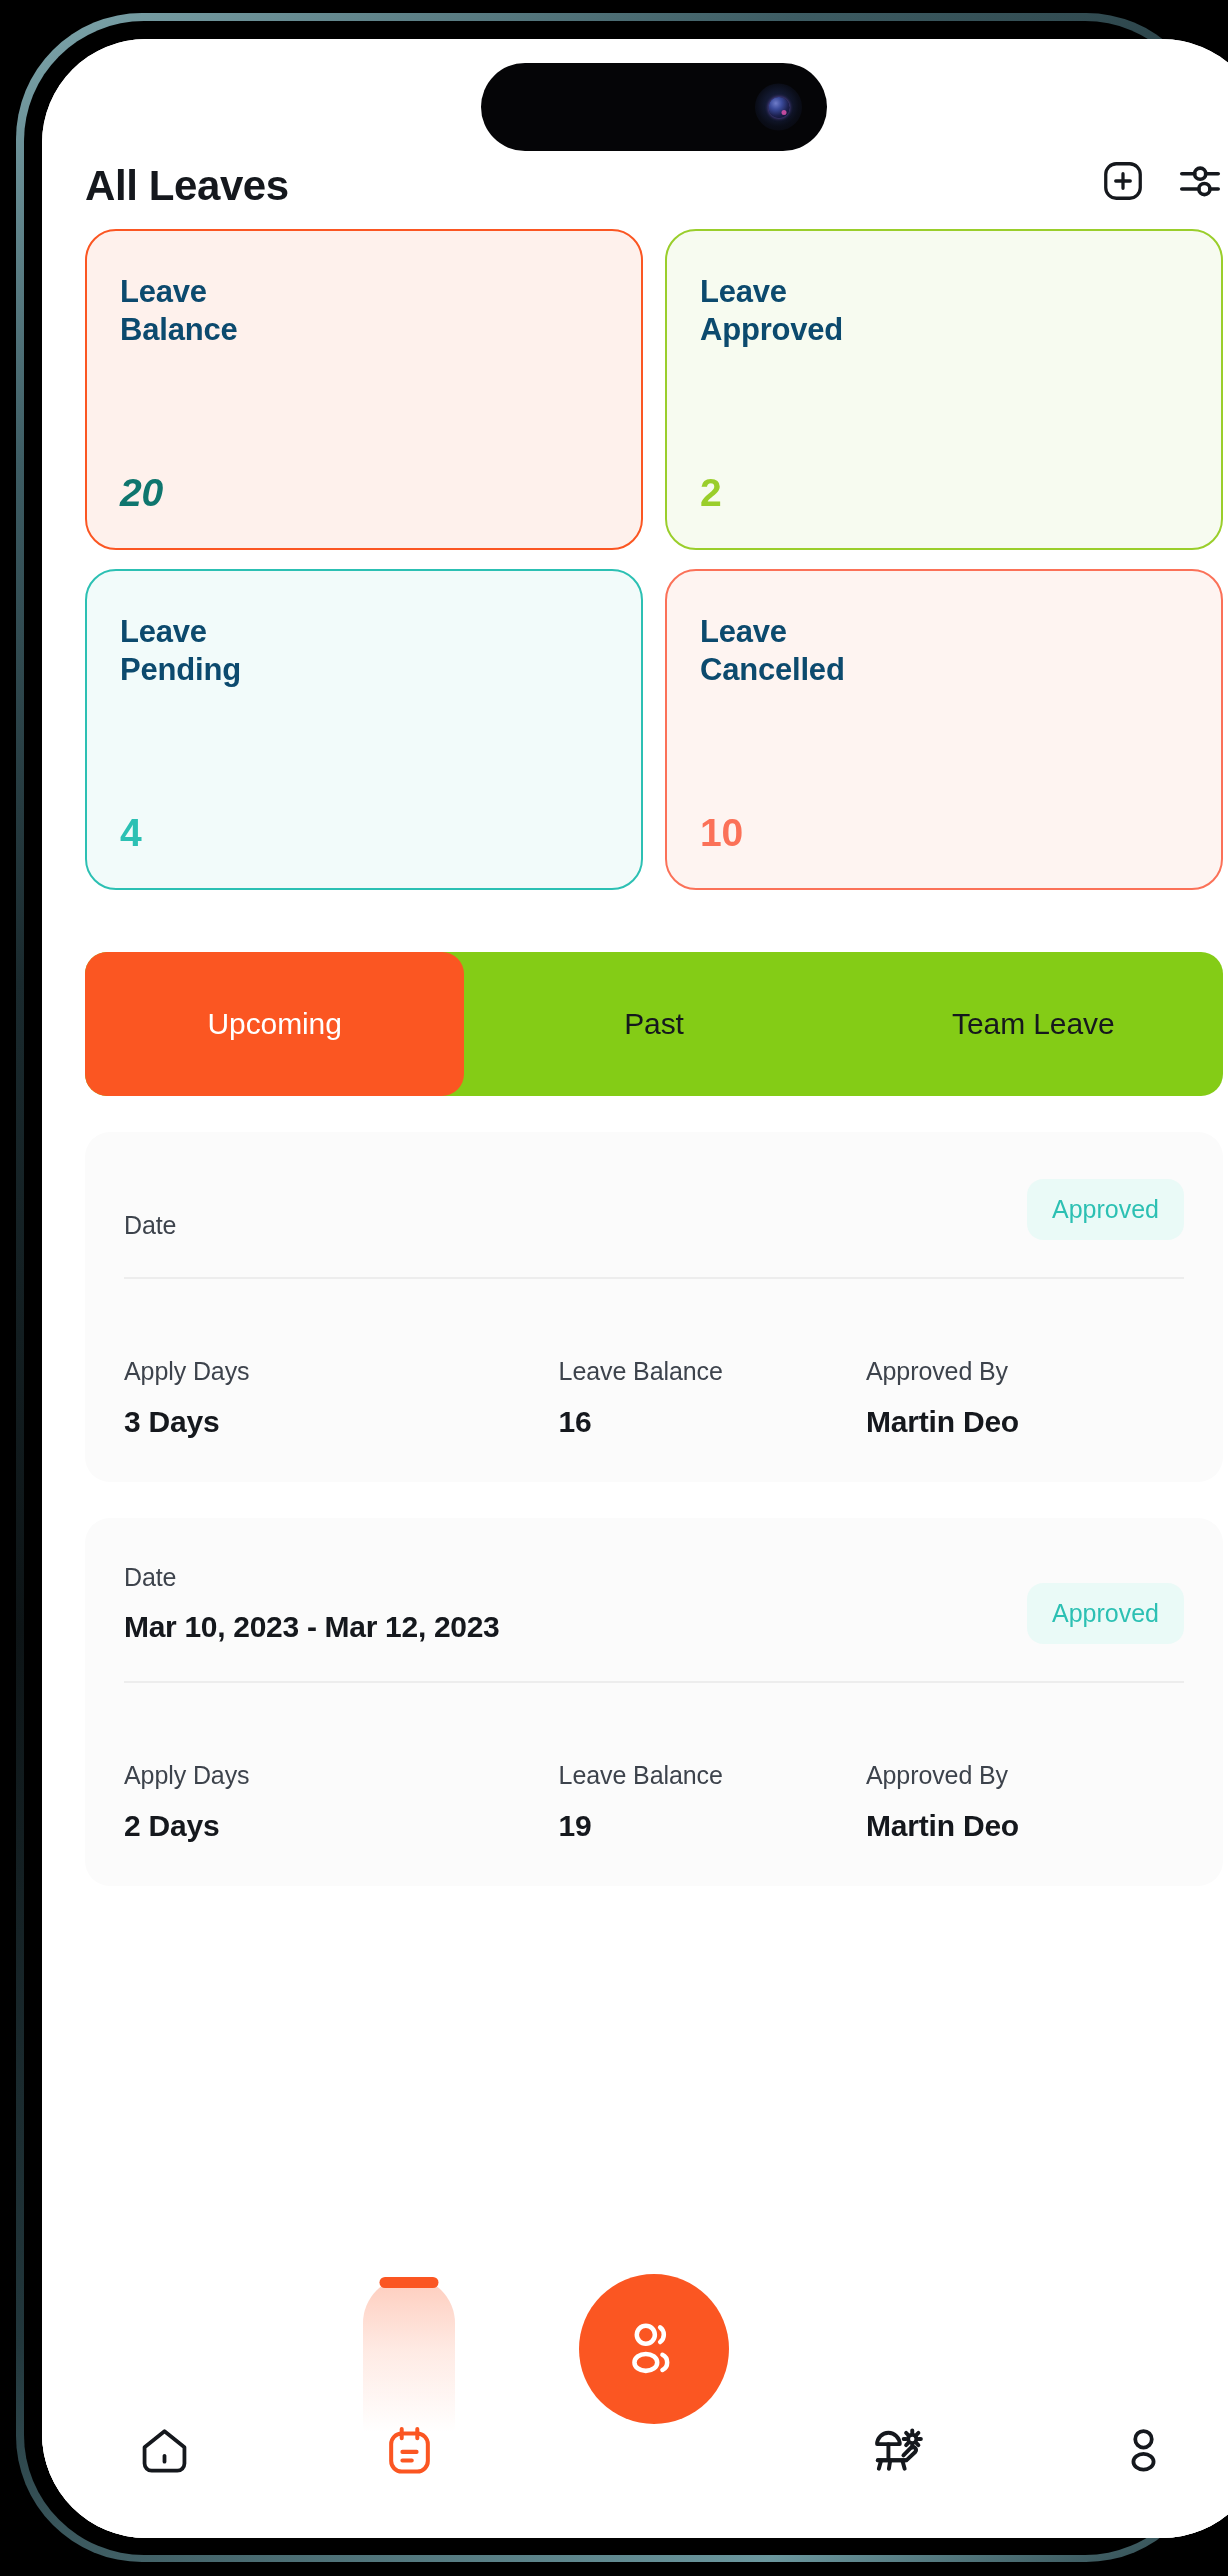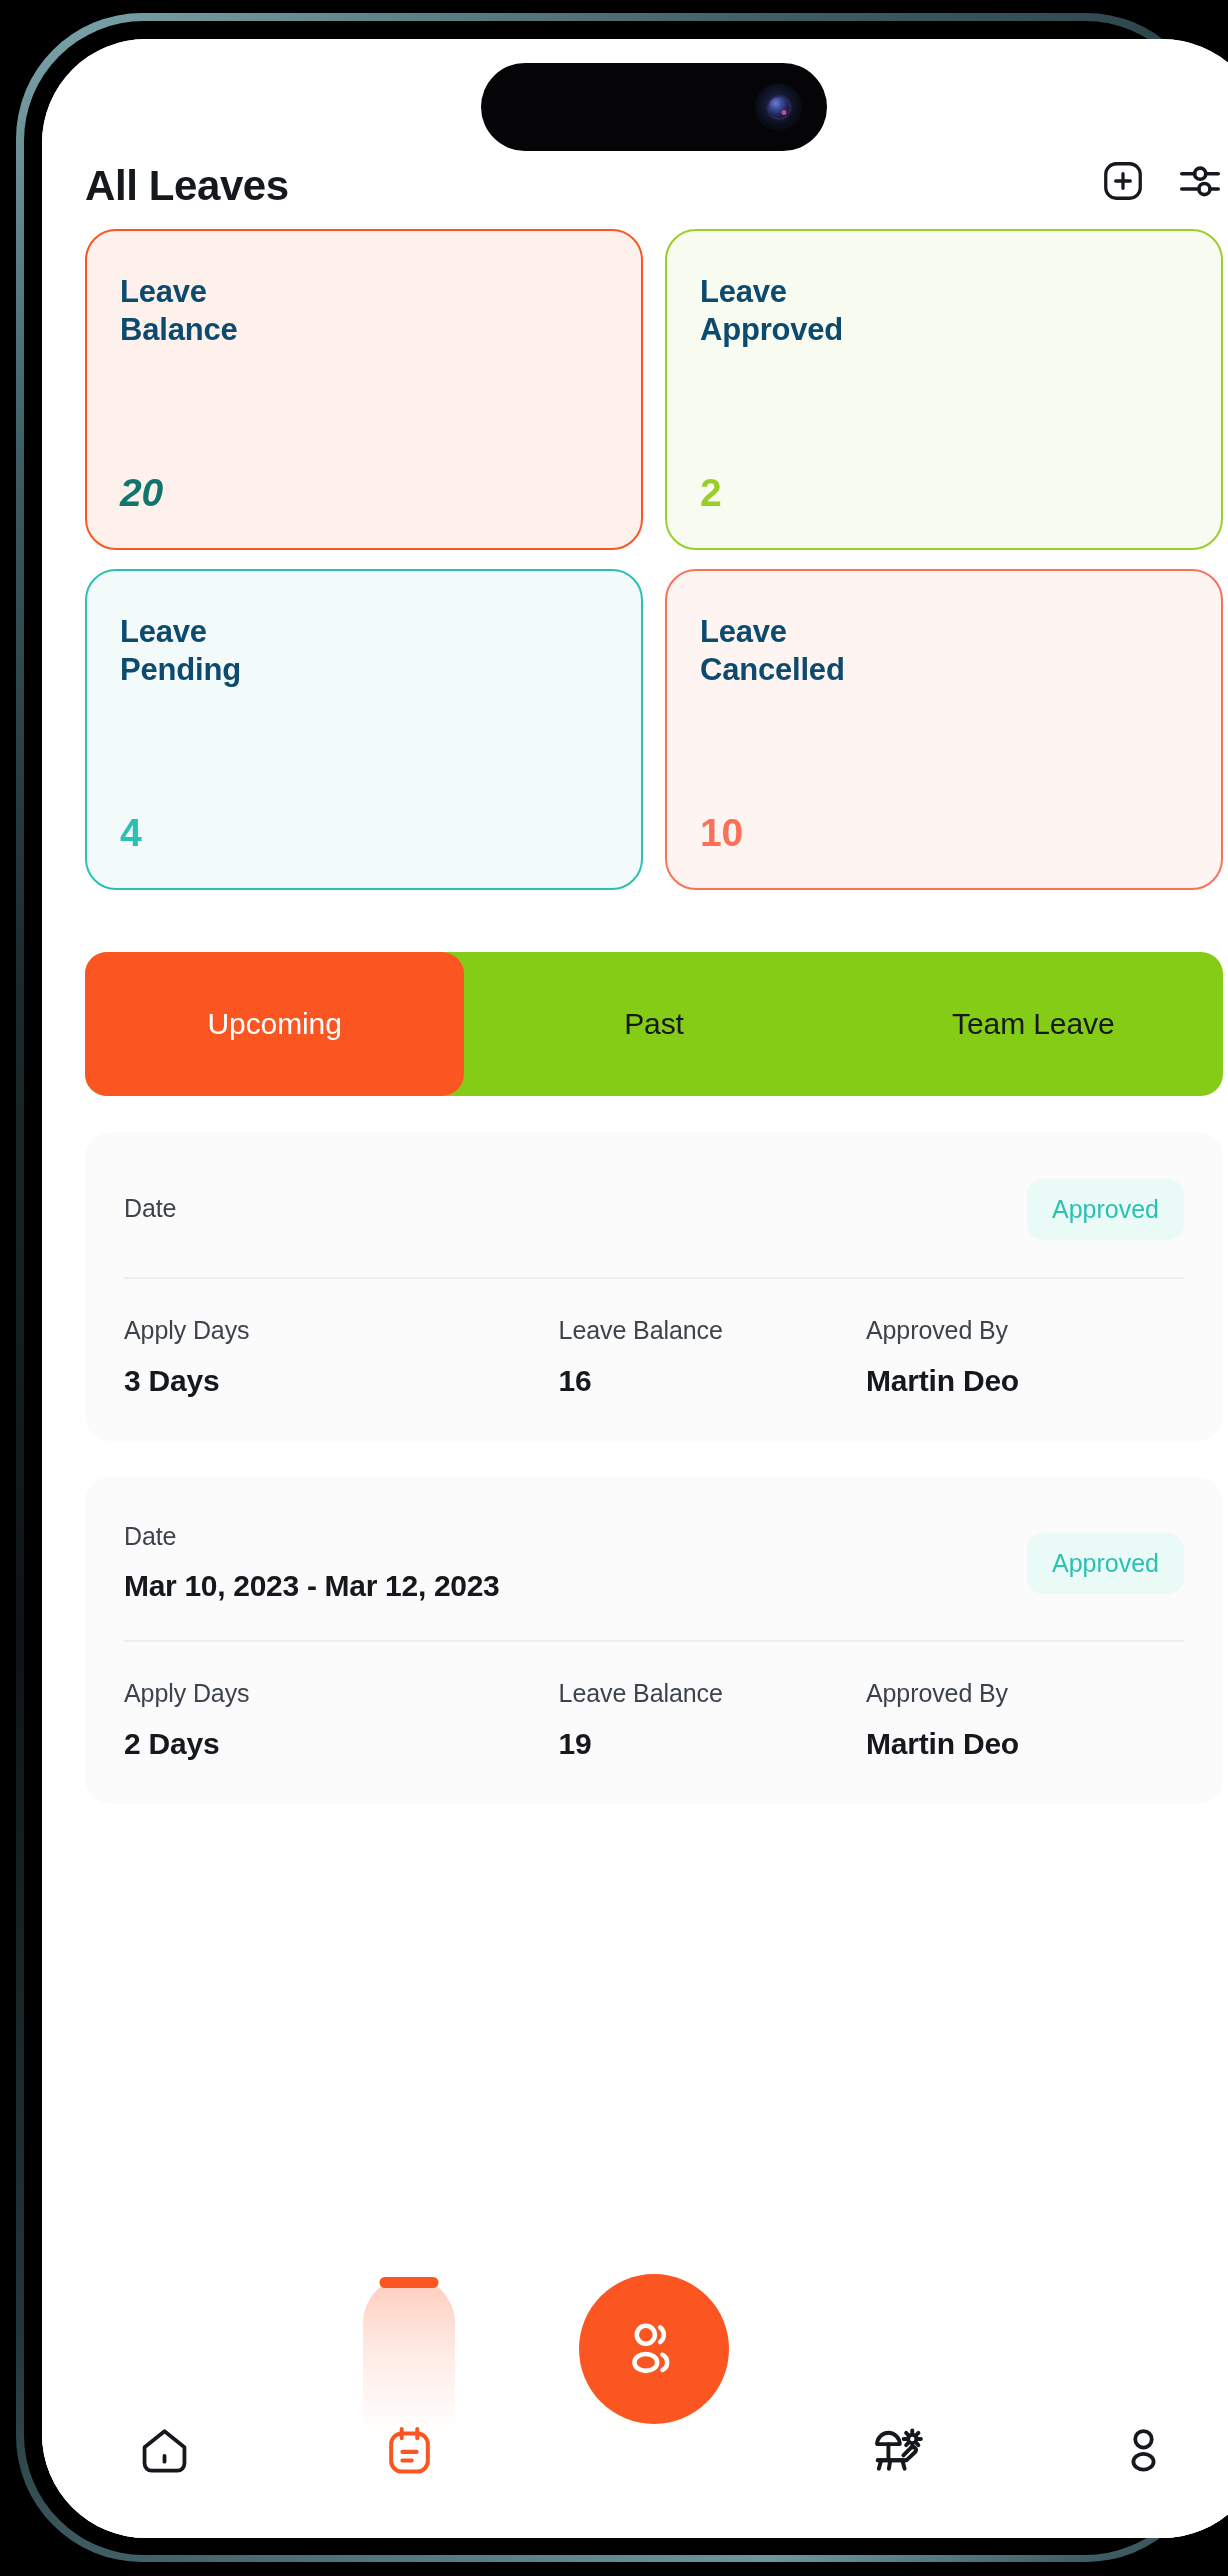--- a/index.html
+++ b/index.html
@@ -195,21 +195,21 @@
     min-height: 0;
   }
   .leave-card {
     background: #fbfbfb;
     border-radius: 25px;
     padding: 45px 39px 43px 39px;
     flex-shrink: 0;
   }
   .leave-top {
     display: flex;
-    align-items: center;
+    align-items: flex-end;
   }
   .leave-date-col { flex: 1; }
   .field-label {
     font-size: 25px;
     color: #3d434c;
     font-weight: 400;
     letter-spacing: -0.1px;
   }
   .date-range {
     margin-top: 18px;
@@ -230,21 +230,21 @@
   }
   .leave-divider {
     height: 1.5px;
     background: #ededed;
     margin: 37px 0 0 0;
   }
   .leave-bottom {
     display: flex;
     margin-top: 37px;
   }
-  .leave-field { flex: 1; }
+  .leave-field { flex: 1; margin-top: 41px; }
   .leave-field:nth-child(1) { flex: 0 0 41%; }
   .leave-field:nth-child(2) { flex: 0 0 29%; }
   .field-value {
     margin-top: 19.3px;
     font-size: 30px;
     font-weight: 700;
     color: #15181d;
     letter-spacing: -0.2px;
   }
 

